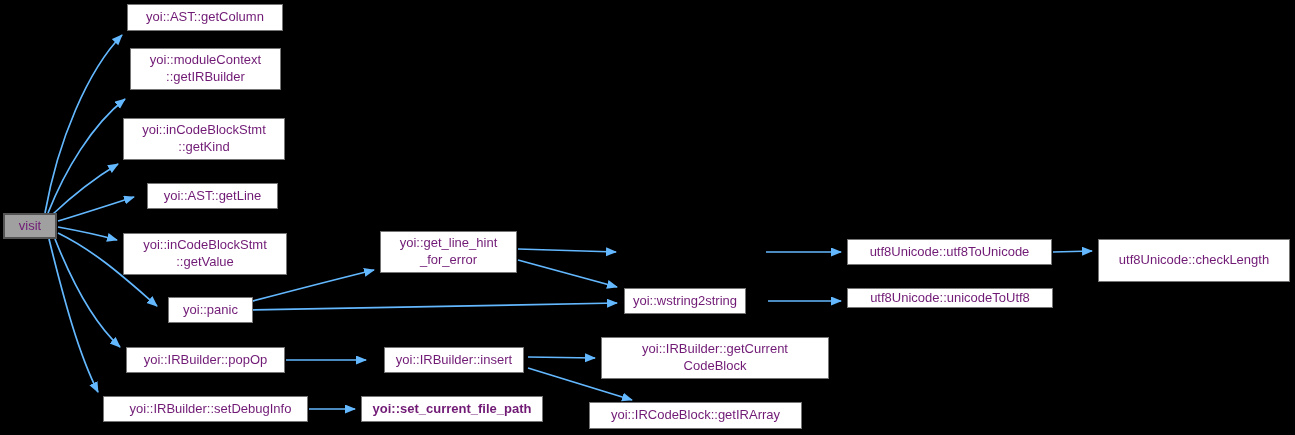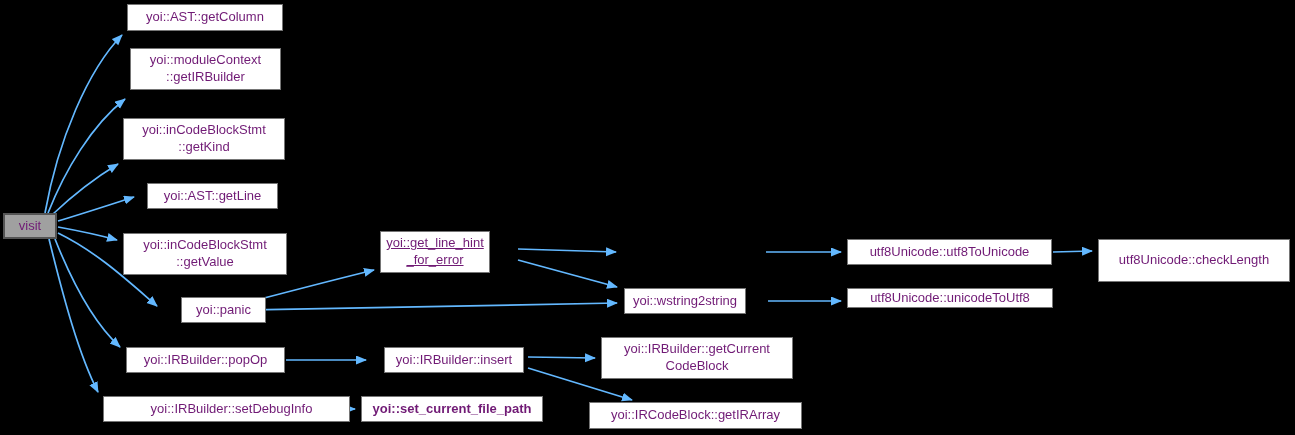--- a/index.html
+++ b/index.html
@@ -88,40 +88,40 @@
 ::getIRBuilder</div>
 
   <div class="node" style="left:123px; top:118px; width:162px; height:42px;">yoi::inCodeBlockStmt
 ::getKind</div>
 
   <div class="node" style="left:139px; top:183px; width:131px; height:26px;margin-left:8px;">yoi::AST::getLine</div>
 
   <div class="node" style="left:123px; top:233px; width:164px; height:42px;">yoi::inCodeBlockStmt
 ::getValue</div>
 
-  <div class="node" style="left:181px; top:297px; width:85px; height:26px;">yoi::panic</div>
+  <div class="node" style="left:168px; top:297px; width:85px; height:26px;">yoi::panic</div>
 
   <div class="node" style="left:126px; top:347px; width:159px; height:26px;">yoi::IRBuilder::popOp</div>
 
-  <div class="node" style="left:103px; top:396px; width:247px; height:26px;padding-left:10px;">yoi::IRBuilder::setDebugInfo</div>
+  <div class="node" style="left:103px; top:396px; width:205px; height:26px;padding-left:10px;">yoi::IRBuilder::setDebugInfo</div>
 
-  <div class="node" style="left:380px; top:231px; width:110px; height:42px;text-decoration:underline;">yoi::get_line_hint
+  <div class="node" style="left:380px; top:231px; width:137px; height:42px;">yoi::get_line_hint
 _for_error</div>
 
 
   <div class="node" style="left:624px; top:288px; width:122px; height:26px;">yoi::wstring2string</div>
 
   <div class="node" style="left:847px; top:239px; width:205px; height:26px;">utf8Unicode::utf8ToUnicode</div>
 
   <div class="node" style="left:847px; top:288px; width:206px; height:20px;">utf8Unicode::unicodeToUtf8</div>
 
   <div class="node" style="left:1098px; top:239px; width:192px; height:43px;">utf8Unicode::checkLength</div>
 
   <div class="node" style="left:384px; top:347px; width:140px; height:26px;">yoi::IRBuilder::insert</div>
 
-  <div class="node" style="left:601px; top:337px; width:192px; height:42px;">yoi::IRBuilder::getCurrent
+  <div class="node" style="left:601px; top:337px; width:228px; height:42px;">yoi::IRBuilder::getCurrent
 CodeBlock</div>
 
   <div class="node" style="left:361px; top:396px; width:182px; height:26px;font-weight:bold;">yoi::set_current_file_path</div>
 
   <div class="node" style="left:589px; top:402px; width:213px; height:27px;">yoi::IRCodeBlock::getIRArray</div>
 
 </div>
 
 </body></html>

